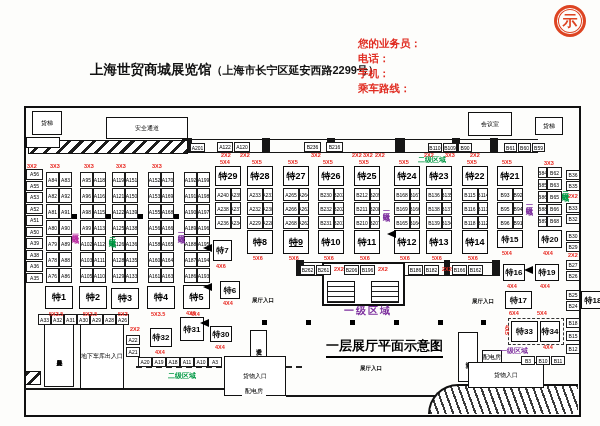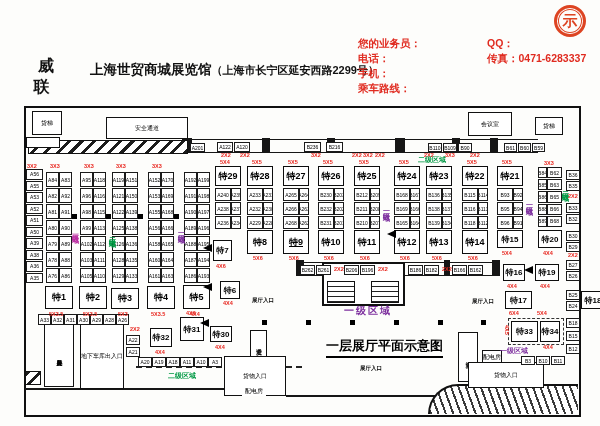--- a/index.html
+++ b/index.html
@@ -55,33 +55,28 @@
   .ramp{border-top:2.5px solid #111;border-left:2.5px solid #111;border-radius:90px 0 0 0;
         background:repeating-linear-gradient(70deg,#3a3a3a 0 2px,#fff 2px 7px);}
   .ent{color:#000;font-weight:bold;font-size:5.5px;white-space:nowrap;}
   #plan-title{font-size:13px;font-weight:bold;color:#000;border-bottom:2px solid #000;
               padding-bottom:1px;white-space:nowrap;}
 </style>
 </head>
 <body>
 
 <div id="hdr">
-  <div class="abs" id="logo-cn">威 联</div>
   <div class="abs" id="subtitle">
     <span class="s1">上海世贸商城展览馆</span><span class="s2">（上海市长宁区延安西路2299号）</span>
   </div>
   <div class="abs contact" id="contact-l">
     <div>您的业务员：</div>
     <div>电话：</div>
     <div>手机：</div>
     <div>乘车路线：</div>
-  </div>
-  <div class="abs contact" id="contact-r">
-    <div>QQ：</div>
-    <div>传真：0471-6283337</div>
   </div>
   <div class="abs" id="stamp">示</div>
 </div>
 
 <div id="map">
     <div class="abs border-rect" style="left: 24px; top: 106px; width: 557px; height: 311px;"></div>
     <div class="abs wline" style="left: 188px; top: 139px; width: 350px; height: 1px;"></div>
     <div class="abs wline" style="left: 188px; top: 152px; width: 350px; height: 1px;"></div>
     <div class="abs wline" style="left: 296px; top: 262px; width: 204px; height: 1px;"></div>
     <div class="abs wline" style="left: 296px; top: 275px; width: 204px; height: 1px;"></div>

